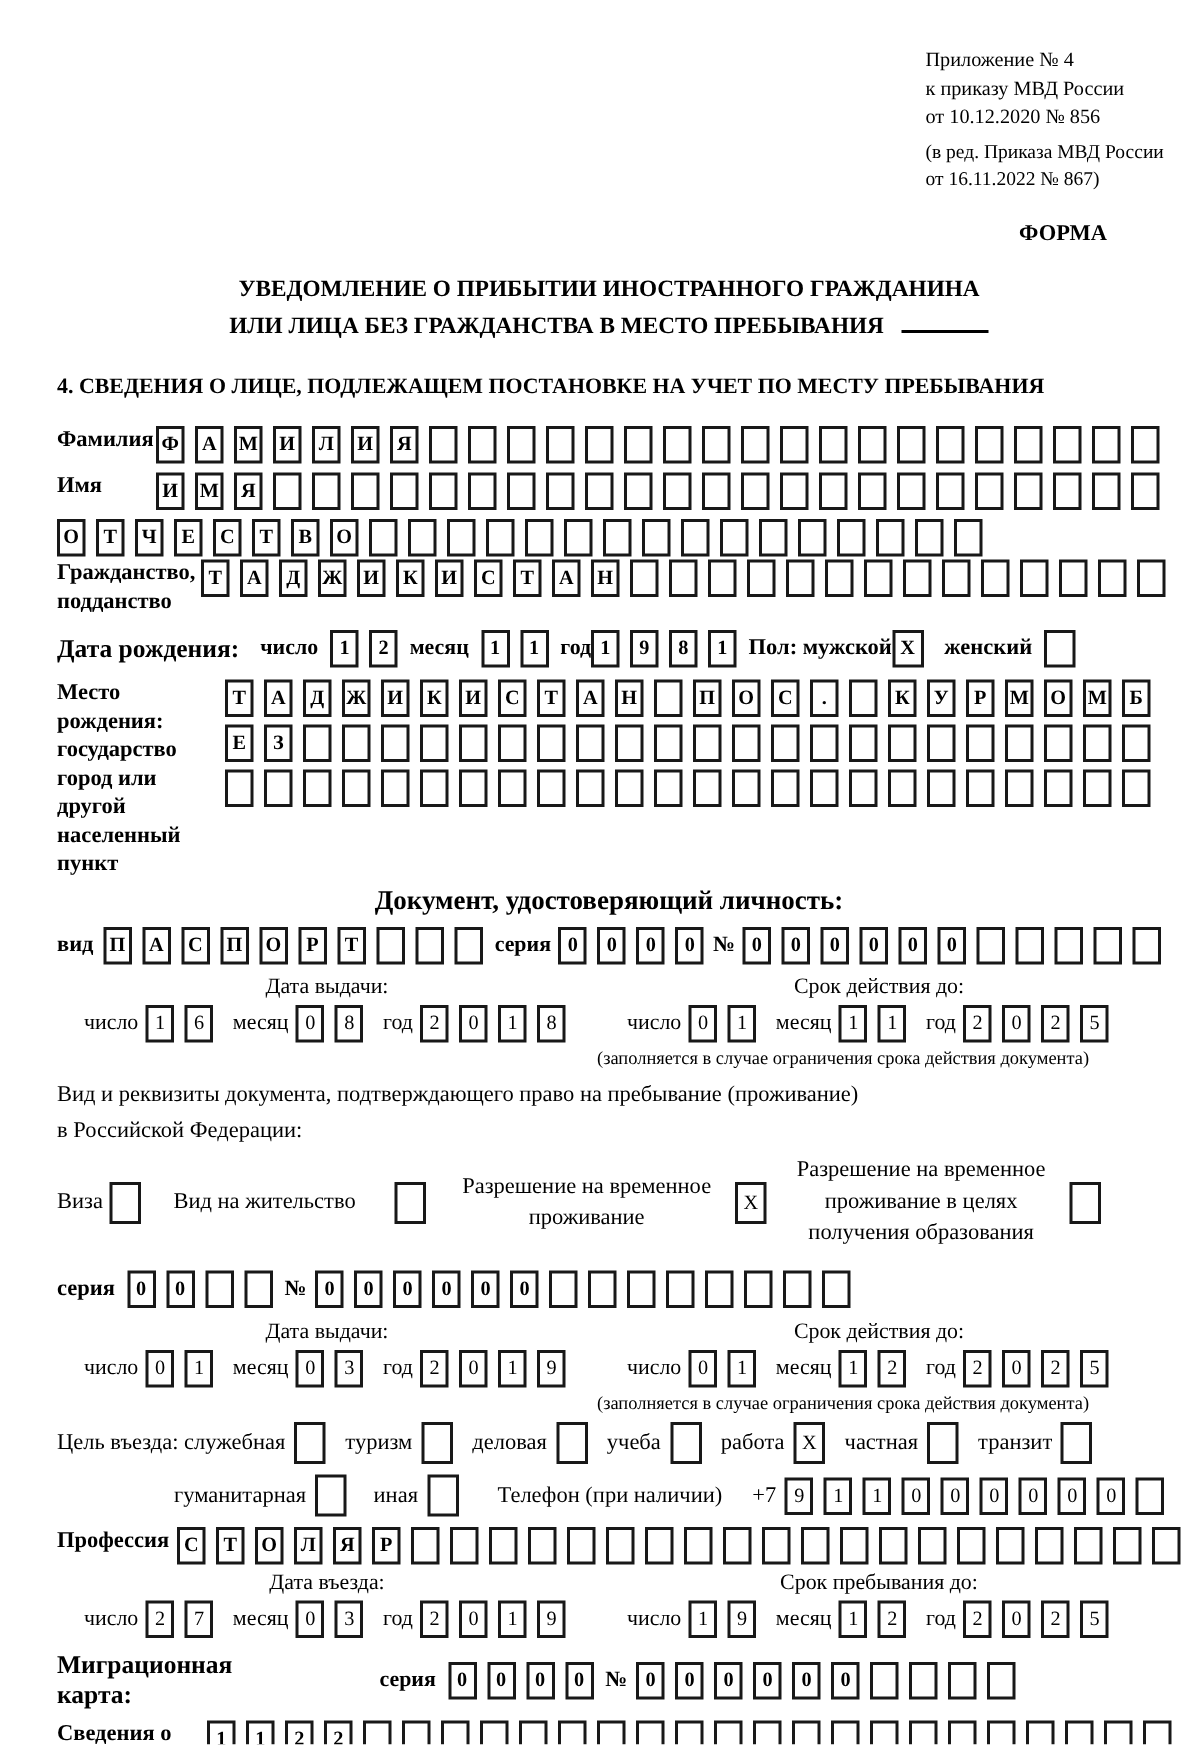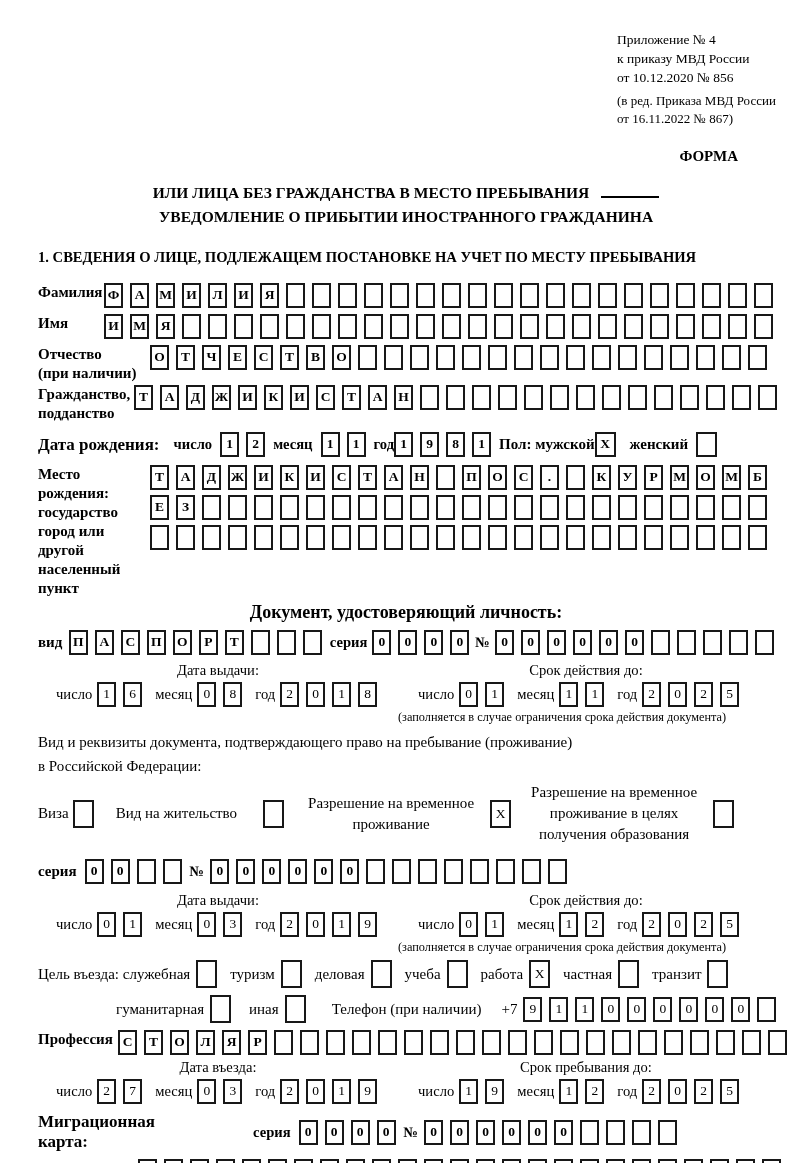--- a/index.html
+++ b/index.html
@@ -53,25 +53,25 @@
     <div>от 10.12.2020 № 856</div>
     <div class="amend">
       <div>(в ред. Приказа МВД России</div>
       <div>от 16.11.2022 № 867)</div>
     </div>
   </div>
 
   <div class="forma">ФОРМА</div>
 
   <div class="title">
+    <div>УВЕДОМЛЕНИЕ О ПРИБЫТИИ ИНОСТРАННОГО ГРАЖДАНИНА</div>
     <div><span>ИЛИ ЛИЦА БЕЗ ГРАЖДАНСТВА В МЕСТО ПРЕБЫВАНИЯ</span><span class="blank"></span></div>
-    <div>УВЕДОМЛЕНИЕ О ПРИБЫТИИ ИНОСТРАННОГО ГРАЖДАНИНА</div>
-  </div>
-
-  <div class="sect">1. СВЕДЕНИЯ О ЛИЦЕ, ПОДЛЕЖАЩЕМ ПОСТАНОВКЕ НА УЧЕТ ПО МЕСТУ ПРЕБЫВАНИЯ</div>
+  </div>
+
+  <div class="sect">4. СВЕДЕНИЯ О ЛИЦЕ, ПОДЛЕЖАЩЕМ ПОСТАНОВКЕ НА УЧЕТ ПО МЕСТУ ПРЕБЫВАНИЯ</div>
 
   <div class="row">
     <span class="lbl" style="width:66px">Фамилия</span>
     <span class="cells">
         <span class="cell">Ф</span>
         <span class="cell">А</span>
         <span class="cell">М</span>
         <span class="cell">И</span>
         <span class="cell">Л</span>
         <span class="cell">И</span>
@@ -124,22 +124,20 @@
         <span class="cell"></span>
         <span class="cell"></span>
         <span class="cell"></span>
         <span class="cell"></span>
         <span class="cell"></span>
         <span class="cell"></span>
       </span>
   </div>
 
   <div class="row" style="margin-bottom:2px">
-    <span class="lbl" style="width:112px">Отчество
-(при наличии)</span>
     <span class="cells">
         <span class="cell">О</span>
         <span class="cell">Т</span>
         <span class="cell">Ч</span>
         <span class="cell">Е</span>
         <span class="cell">С</span>
         <span class="cell">Т</span>
         <span class="cell">В</span>
         <span class="cell">О</span>
         <span class="cell"></span>

